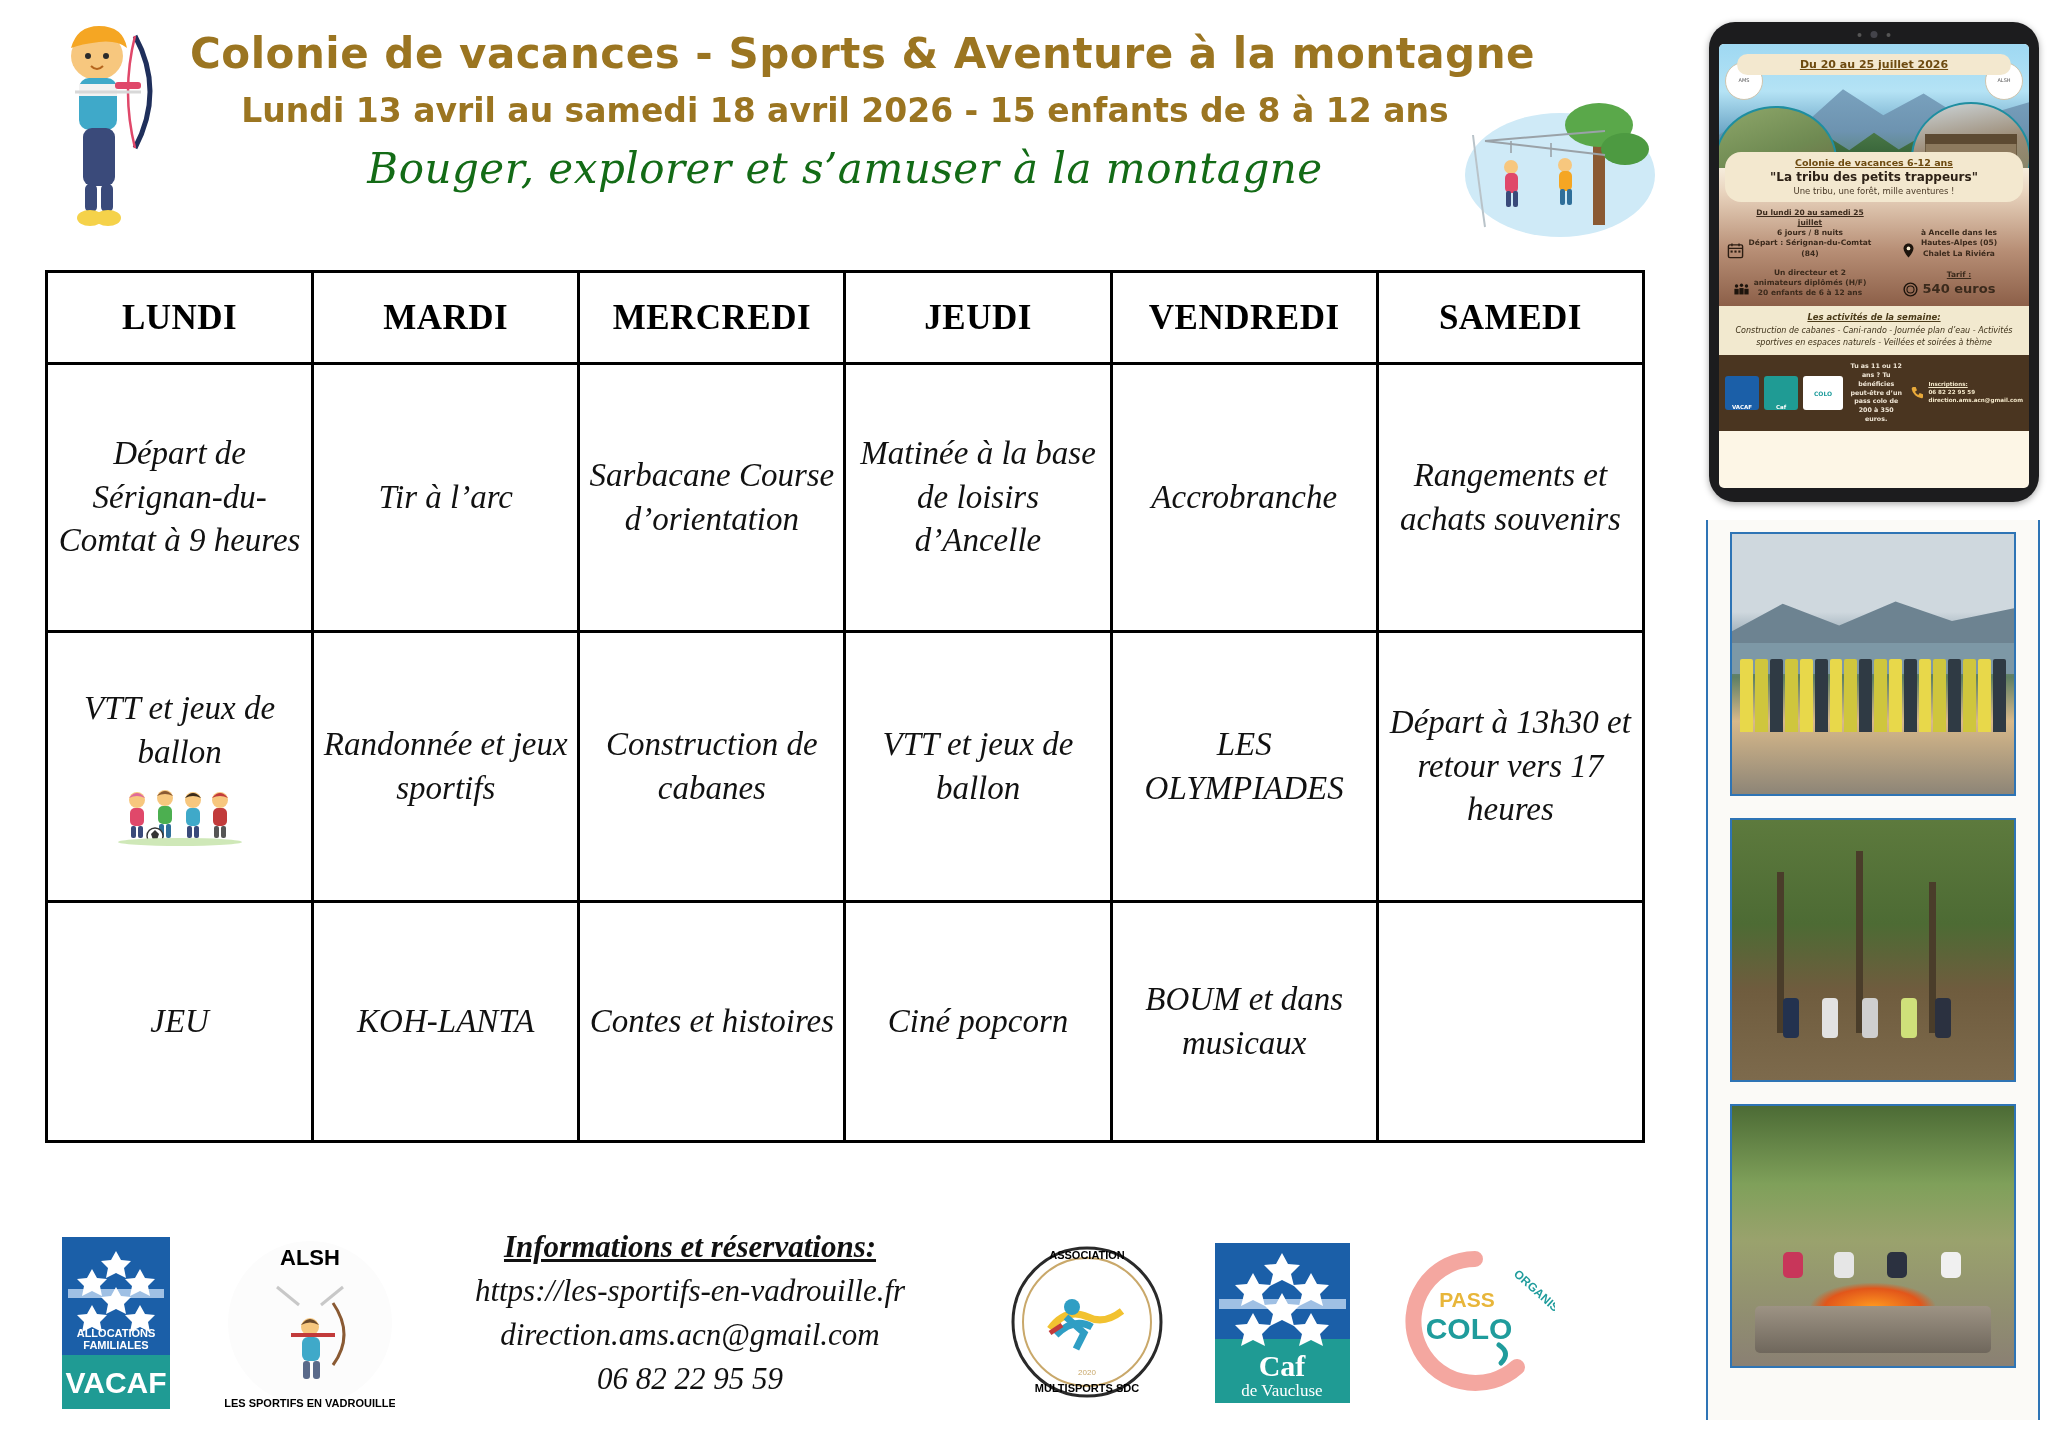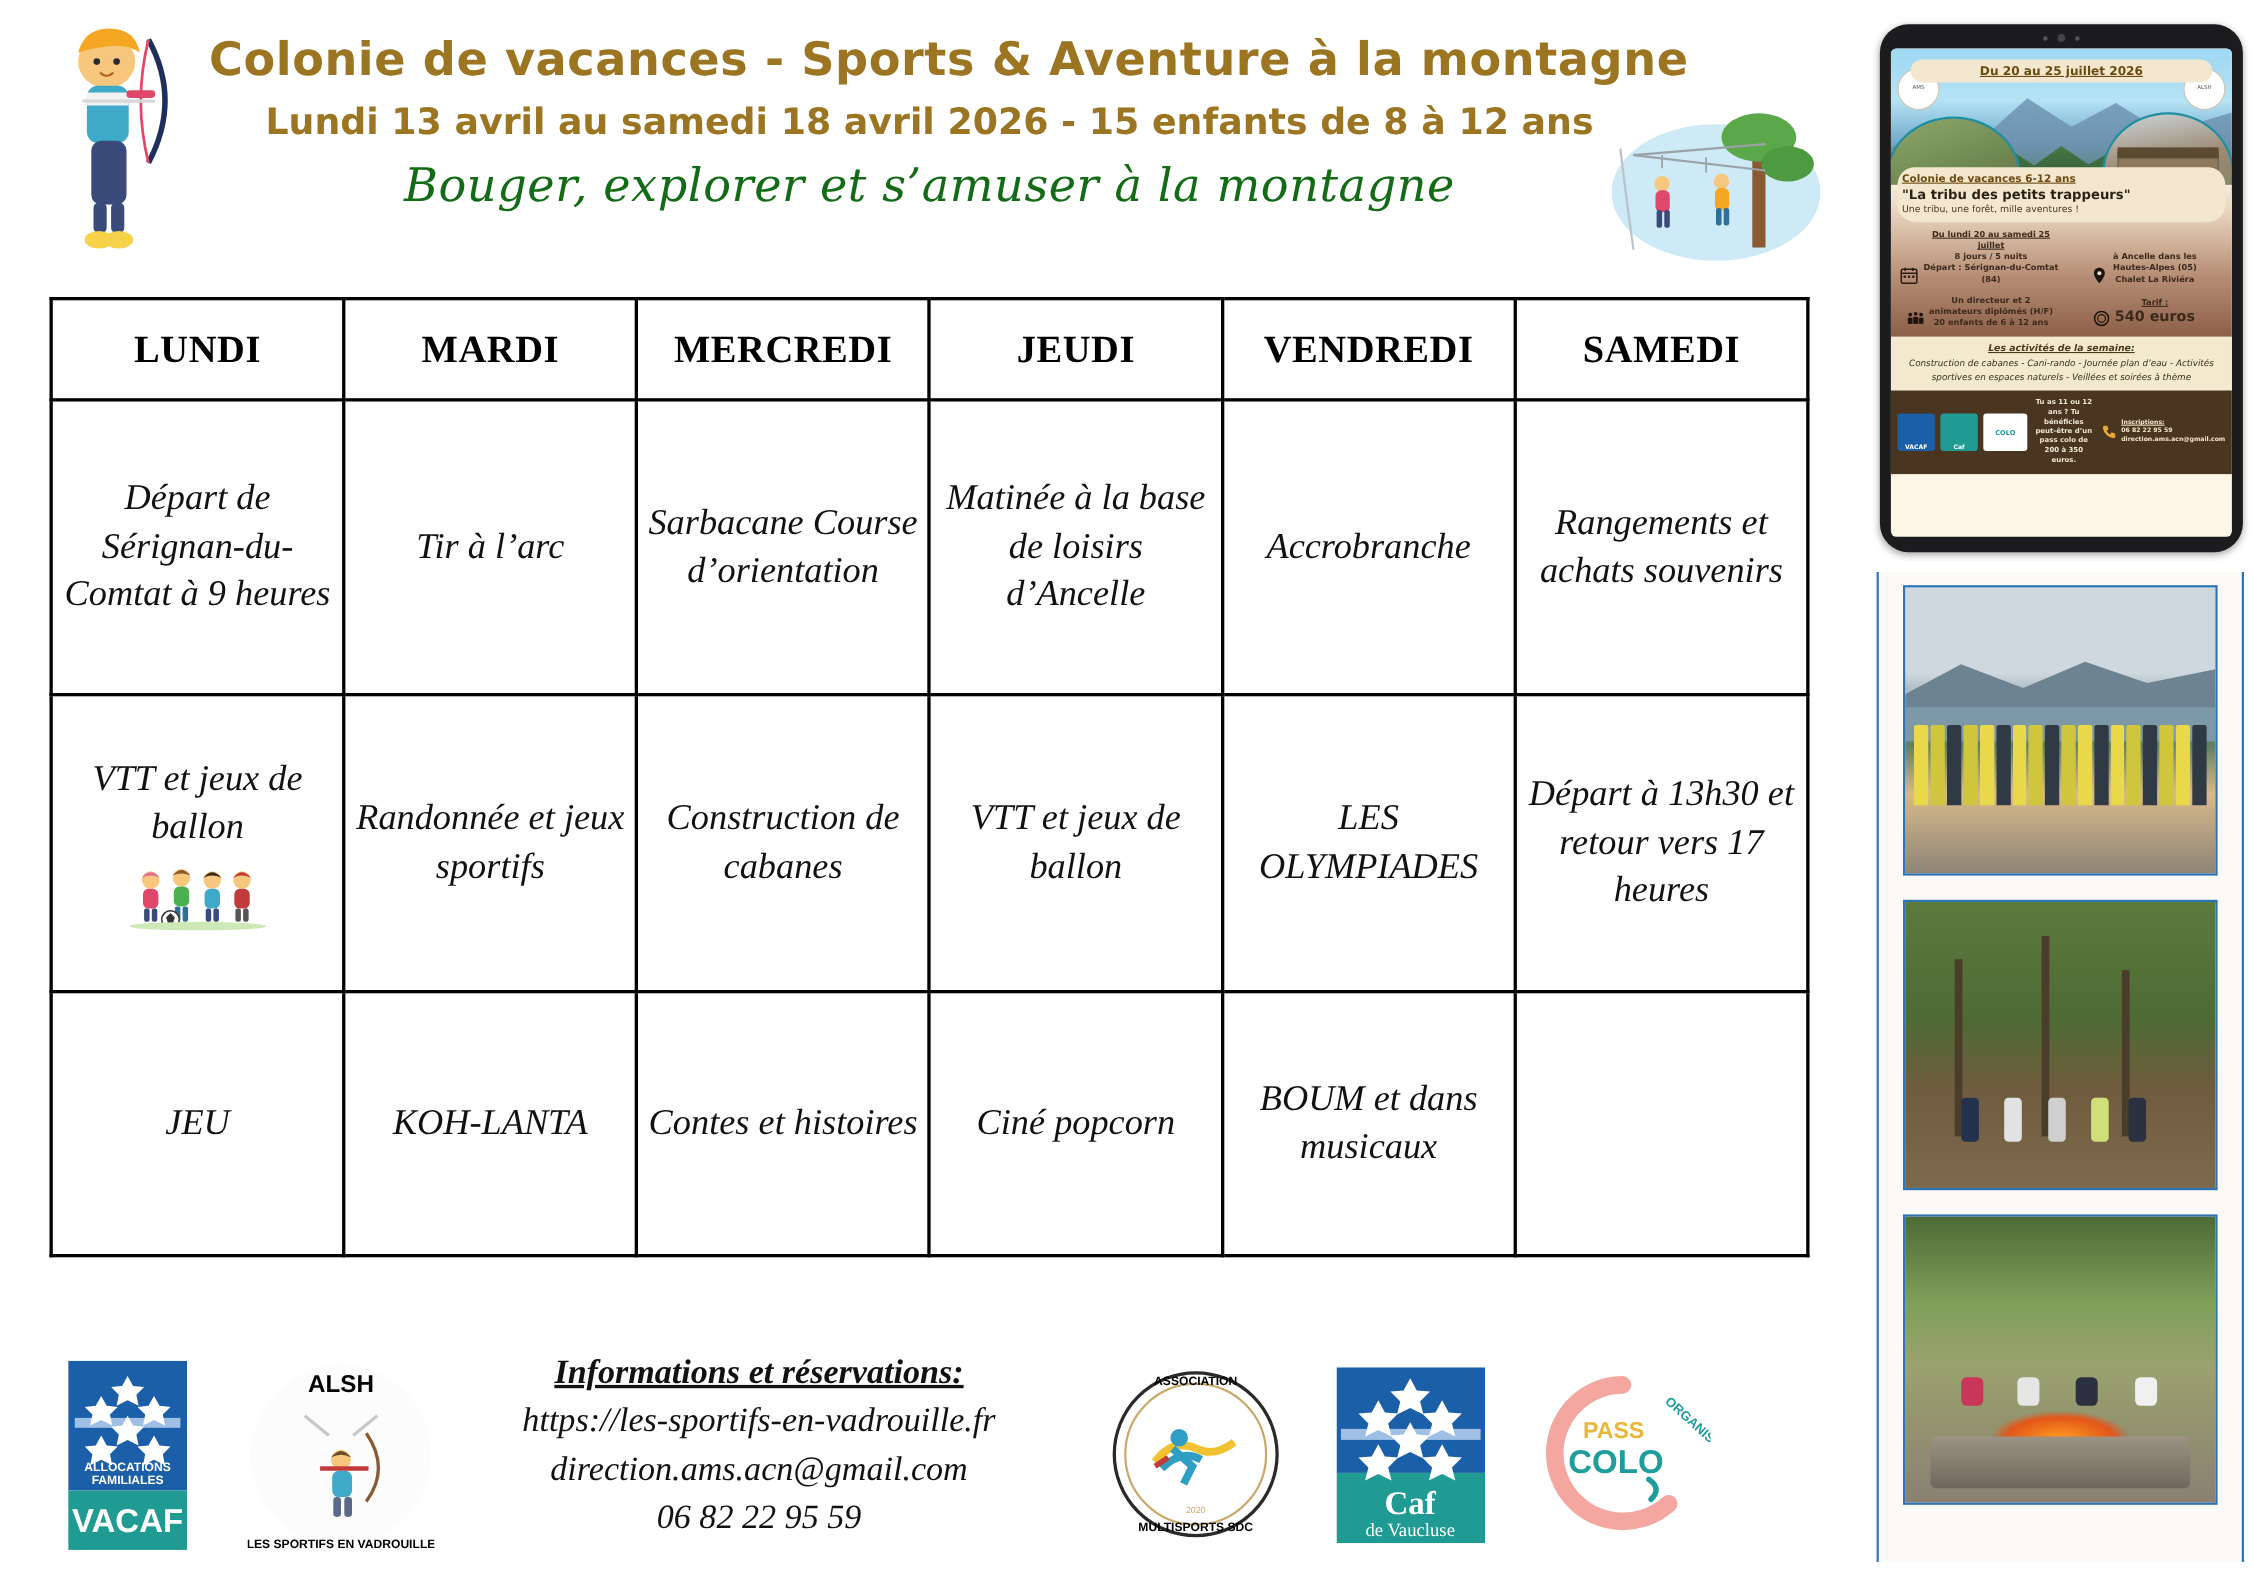--- a/index.html
+++ b/index.html
@@ -192,21 +192,21 @@
   .poster-mid {
     position:relative;
     background:linear-gradient(180deg,#f6eddc 0%, #e8d3bd 18%, #b78e75 60%, #8c5f48 100%);
     padding:34px 8px 8px;
   }
   .poster-ribbon {
     position:absolute; left:6px; right:6px; top:-16px;
     background:#f3e8cf;
     border-radius:16px;
     padding:5px 4px 6px;
-    text-align:left;
+    text-align:center;
   }
   .pr-l1 { font-size:9.5px; font-weight:bold; color:#6d4a10; text-decoration:underline; }
   .pr-l2 { font-size:12px; font-weight:bold; color:#2d2116; margin-top:2px; }
   .pr-l3 { font-size:8.5px; color:#4a3a28; margin-top:2px; }
 
   .info-grid { display:flex; gap:4px; margin-top:6px; }
   .info-cell { flex:1; display:flex; gap:4px; align-items:flex-end; justify-content:center; }
   .info-ico { width:17px; height:17px; flex:none; margin-top:2px; }
   .info-txt { font-size:7.5px; font-weight:bold; color:#3b2a1c; line-height:1.35; text-align:center; }
   .info-txt .u { text-decoration:underline; }
@@ -528,21 +528,21 @@
               <svg class="info-ico" viewBox="0 0 24 24">
                 <rect x="2" y="4" width="20" height="18" rx="2" fill="none" stroke="#2b1d12" stroke-width="2"></rect>
                 <path d="M2 9h20" stroke="#2b1d12" stroke-width="2"></path>
                 <path d="M7 2v4M17 2v4" stroke="#2b1d12" stroke-width="2"></path>
                 <rect x="5" y="12" width="3" height="3" fill="#2b1d12"></rect>
                 <rect x="10.5" y="12" width="3" height="3" fill="#2b1d12"></rect>
                 <rect x="16" y="12" width="3" height="3" fill="#2b1d12"></rect>
               </svg>
               <div class="info-txt">
                 <div class="u">Du lundi 20 au samedi 25 juillet</div>
-                <div>8 jours / 5 nuits</div>
+                <div>6 jours / 8 nuits</div>
                 <div>Départ : Sérignan-du-Comtat (84)</div>
               </div>
             </div>
             <div class="info-cell">
               <svg class="info-ico" viewBox="0 0 24 24">
                 <path d="M12 2c-4 0-7 3-7 7 0 5 7 13 7 13s7-8 7-13c0-4-3-7-7-7z" fill="#1d140c"></path>
                 <circle cx="12" cy="9" r="2.6" fill="#f3e8cf"></circle>
               </svg>
               <div class="info-txt">
                 <div>à Ancelle dans les</div>

